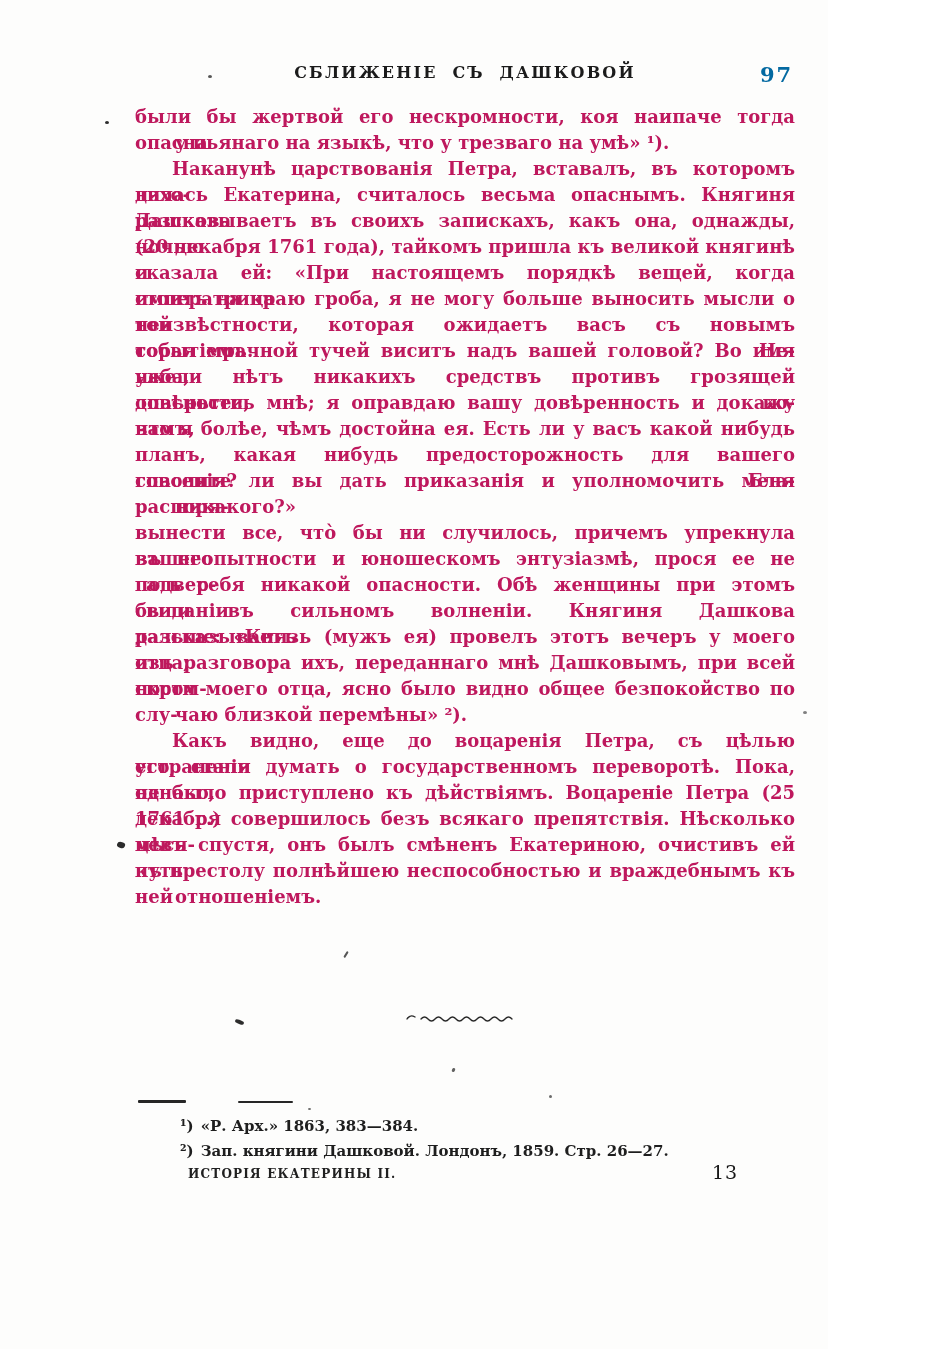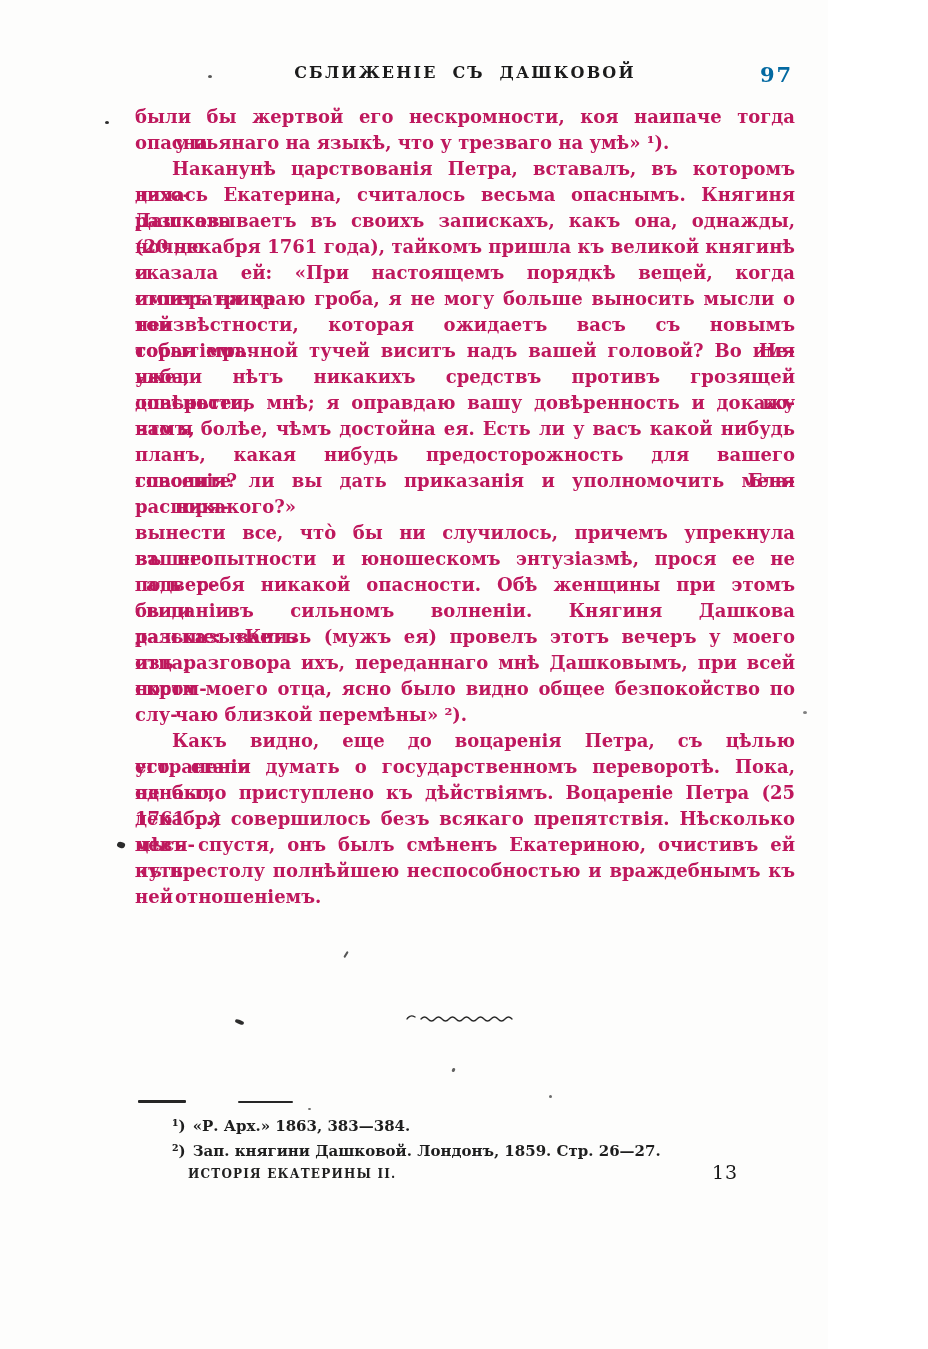--- a/index.html
+++ b/index.html
@@ -50,21 +50,21 @@
   .sep-dash.d1 { left: 138px; top: 1100px; width: 48px; height: 3px; }
   .sep-dash.d2 { left: 238px; top: 1101px; width: 55px; height: 2px; }
   
   .footnotes {
     position: absolute;
     left: 172px; top: 1114px; width: 600px;
     font-size: 15px; font-weight: 700;
     line-height: 25px;
     color: #1e1e1e;
   }
-  .footnote { height: 25px; white-space: nowrap; }
+  .footnote { height: 25px; white-space: nowrap; margin-left: 8px; }
   .footnote .marker { margin-right: 7px; }
   
   .sig-title {
     position: absolute;
     left: 188px; top: 1167px;
     font-size: 12px; font-weight: 700;
     letter-spacing: 1.2px;
     color: #202020;
   }
   .sig-number {

